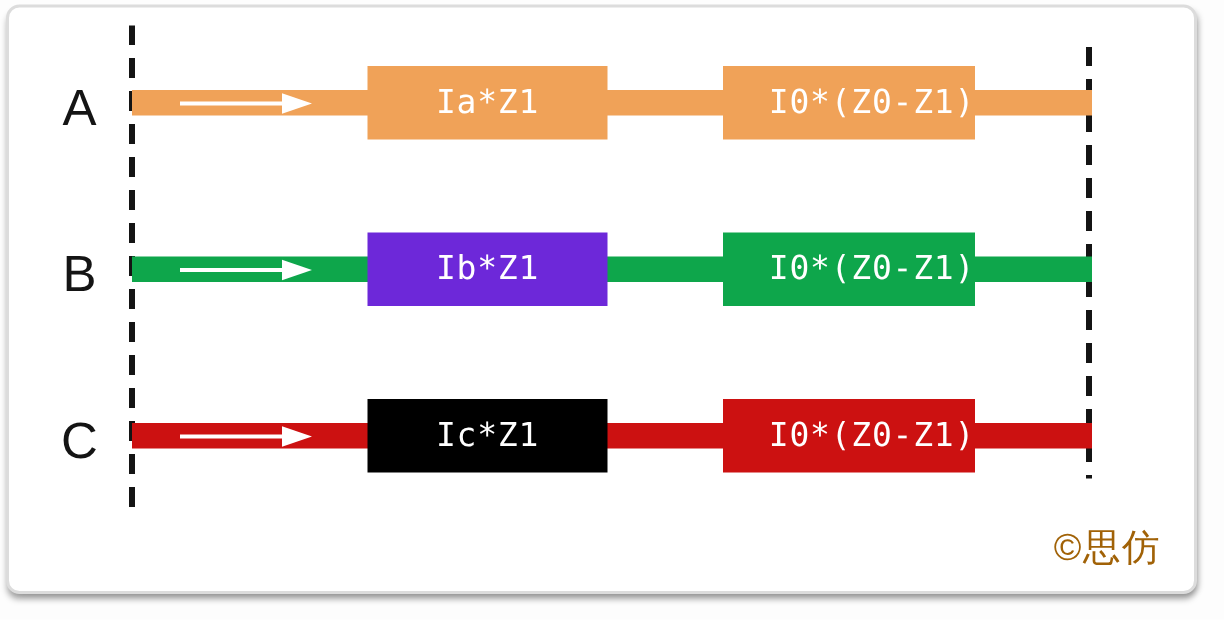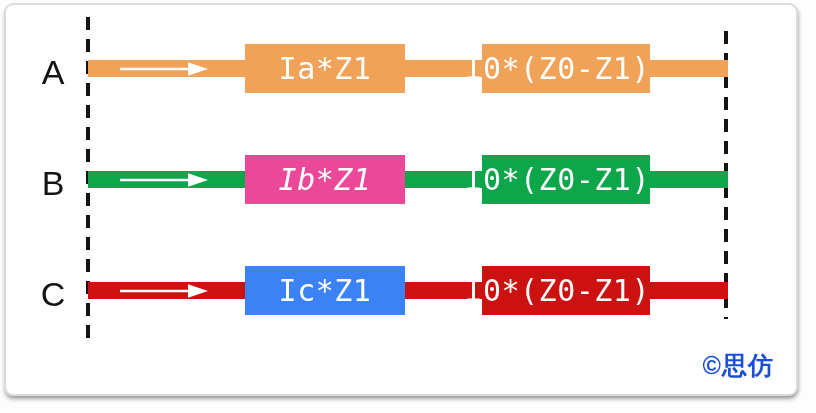--- a/index.html
+++ b/index.html
@@ -63,21 +63,21 @@
     justify-content: center;
   }
   .block-1 { left: 239px; width: 160px; }
   .block-2 { left: 476px; width: 168px; justify-content: flex-end; }
   .row-a .imp-block { top: 39px; }
   .row-b .imp-block { top: 150px; }
   .row-c .imp-block { top: 261px; }
 
   .imp-label {
     font-family: "DejaVu Sans Mono", "Liberation Mono", monospace;
-    font-size: 30px;
+    font-size: 22px;
     color: #ffffff;
     letter-spacing: 0.5px;
     white-space: nowrap;
   }
 
   .dir-arrow {
     position: absolute;
     left: 112px;
     width: 92px;
     height: 20px;
@@ -117,45 +117,45 @@
       </div>
       <svg class="dir-arrow arrow-a" viewBox="0 0 92 20">
         <line x1="2" y1="10" x2="72" y2="10" stroke="#ffffff" stroke-width="2.6"></line>
         <polygon points="70,3.2 90,10 70,16.8" fill="#ffffff"></polygon>
       </svg>
     </div>
 
     <div class="row-b">
       <div class="phase-label label-b">B</div>
       <div class="phase-line line-b" style="background-color: rgb(14, 166, 75);"></div>
-      <div class="imp-block block-1" style="background-color: #ec4899; font-style: italic;">
+      <div class="imp-block block-1" style="background-color: #6d28d9;">
         <span class="imp-label">Ib*Z1</span>
       </div>
       <div class="imp-block block-2" style="background-color: rgb(14, 166, 75);">
         <span class="imp-label">I0*(Z0-Z1)</span>
       </div>
       <svg class="dir-arrow arrow-b" viewBox="0 0 92 20">
         <line x1="2" y1="10" x2="72" y2="10" stroke="#ffffff" stroke-width="2.6"></line>
         <polygon points="70,3.2 90,10 70,16.8" fill="#ffffff"></polygon>
       </svg>
     </div>
 
     <div class="row-c">
       <div class="phase-label label-c">C</div>
       <div class="phase-line line-c" style="background-color: rgb(204, 17, 17);"></div>
-      <div class="imp-block block-1" style="background-color: #3b82f6; justify-content: center;">
+      <div class="imp-block block-1" style="background-color: #000000; justify-content: center;">
         <span class="imp-label">Ic*Z1</span>
       </div>
       <div class="imp-block block-2" style="background-color: rgb(204, 17, 17);">
         <span class="imp-label">I0*(Z0-Z1)</span>
       </div>
       <svg class="dir-arrow arrow-c" viewBox="0 0 92 20">
         <line x1="2" y1="10" x2="72" y2="10" stroke="#ffffff" stroke-width="2.6"></line>
         <polygon points="70,3.2 90,10 70,16.8" fill="#ffffff"></polygon>
       </svg>
     </div>
 
-    <div class="watermark" style="color: #1d4ed8; font-weight: bold;">
+    <div class="watermark" style="color: #a16207;">
       <div>©思仿</div>
     </div>
 
   </div>
 </div>
 
 </body></html>

